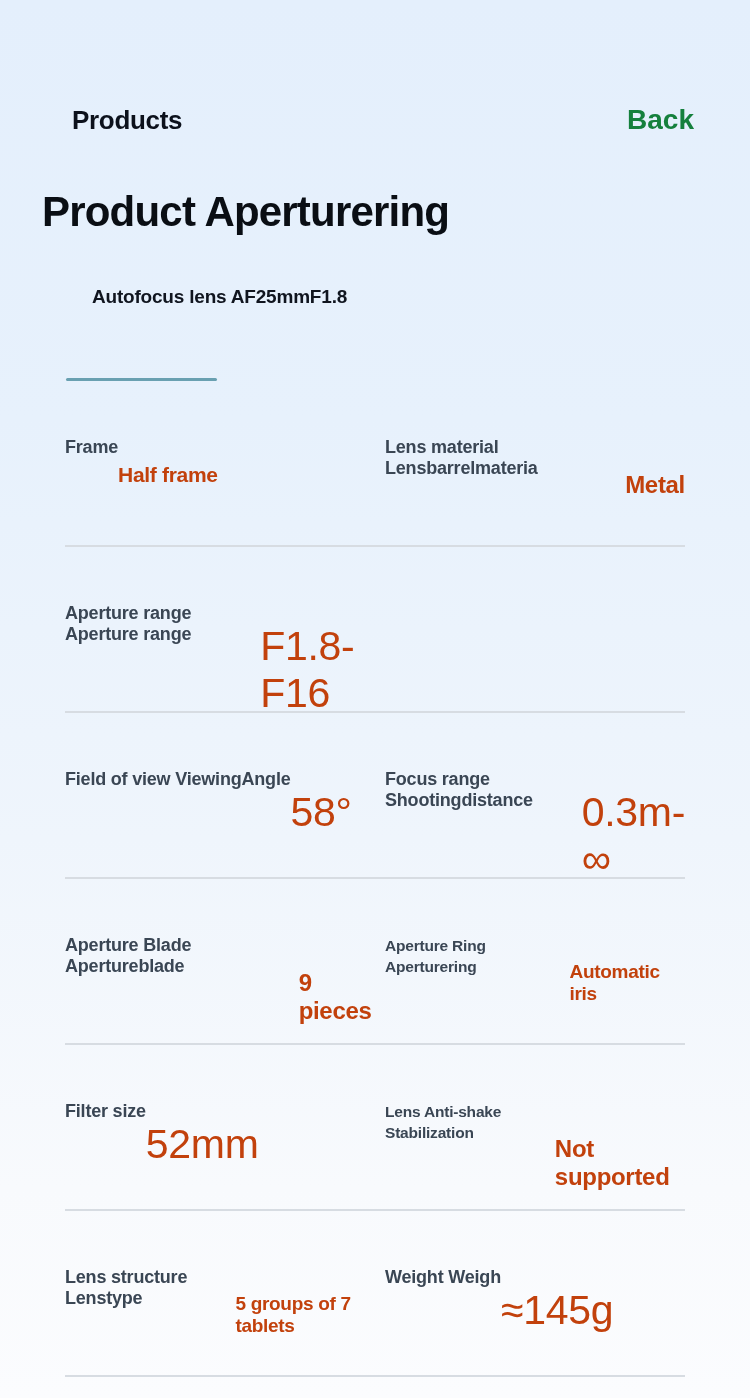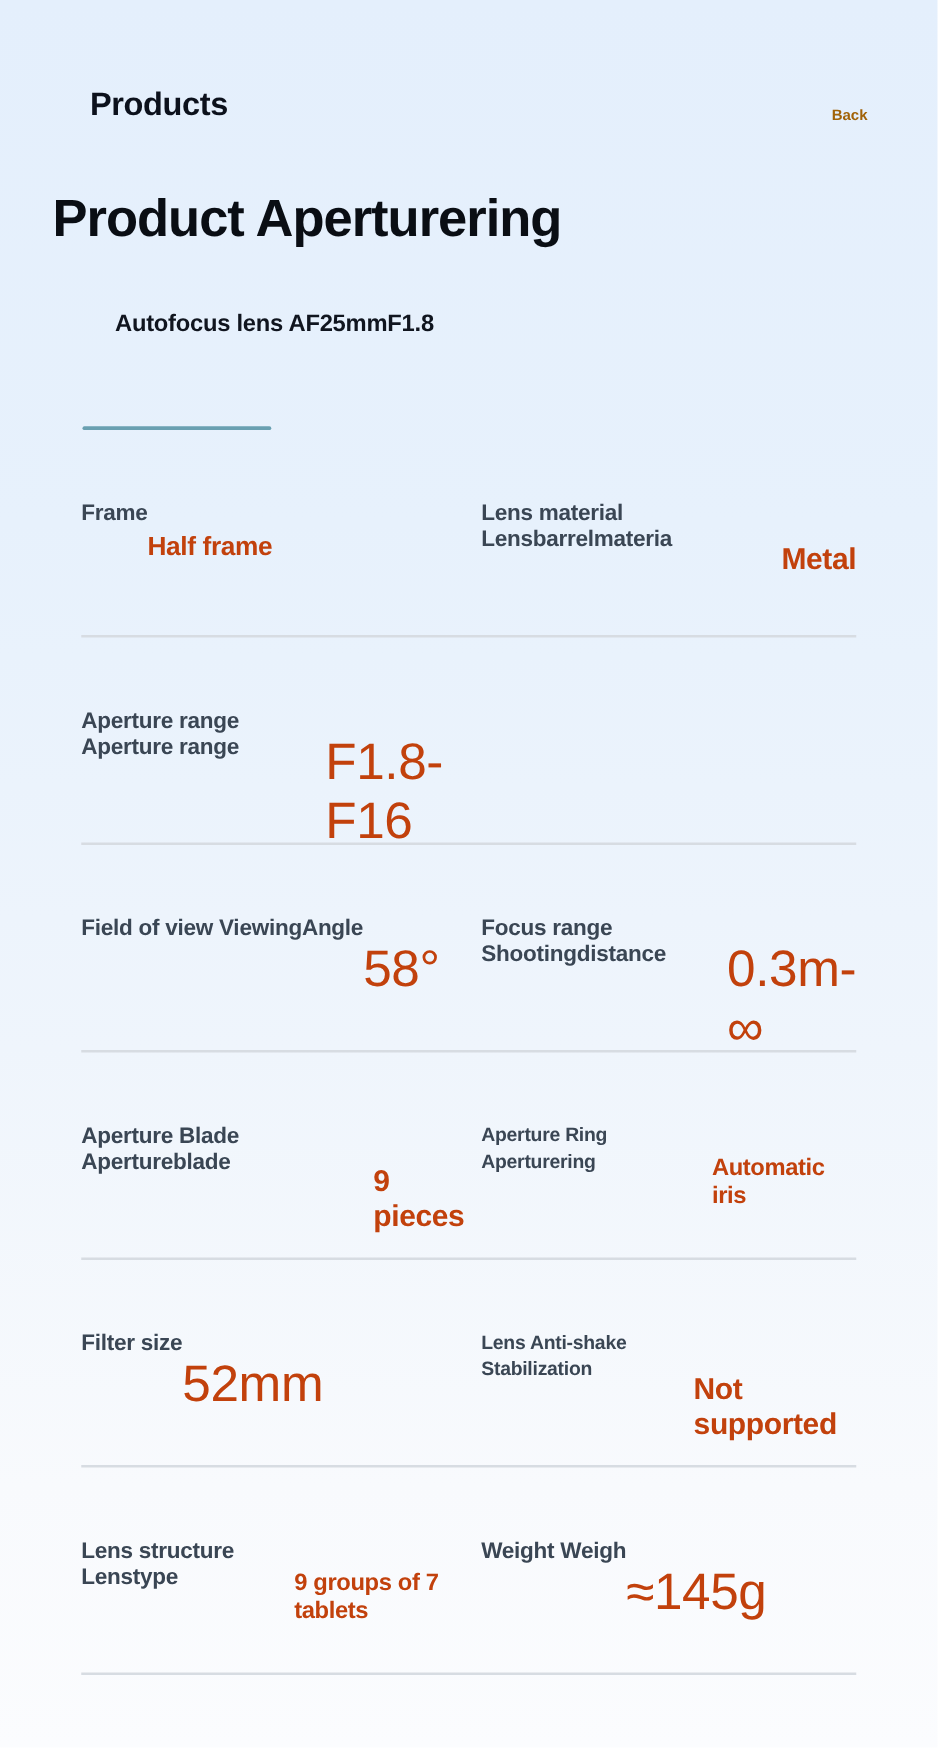--- a/index.html
+++ b/index.html
@@ -19,27 +19,28 @@
     align-items: flex-end;
     padding: 68px 56px 0 72px;
   }
   .products-label {
     font-size: 26px;
     font-weight: bold;
     color: #0c111c;
     letter-spacing: -0.3px;
   }
   .back-button {
-    font-size: 12px;
+    font-size: 28px;
     font-weight: bold;
-    color: #a16207;
+    color: #15803d;
     cursor: pointer;
     background: none;
     border: none;
     font-family: inherit;
+    margin-top: 36px;
   }
 
   
   .page-title {
     margin: 52px 42px 0 42px;
     font-size: 42px;
     font-weight: bold;
     letter-spacing: -0.8px;
     color: #0a0e14;
   }
@@ -151,21 +152,21 @@
     </div>
     <div class="spec-cell">
       <span class="spec-label sm">Lens Anti-shake Stabilization</span>
       <span class="spec-value bold-lg">Not supported</span>
     </div>
   </div>
 
   <div class="spec-row">
     <div class="spec-cell">
       <span class="spec-label">Lens structure Lenstype</span>
-      <span class="spec-value bold-sm">9 groups of 7 tablets</span>
+      <span class="spec-value bold-sm">5 groups of 7 tablets</span>
     </div>
     <div class="spec-cell">
       <span class="spec-label">Weight Weigh</span>
       <span class="spec-value big">≈145g</span>
     </div>
   </div>
 
 </div>
 
 </body></html>

